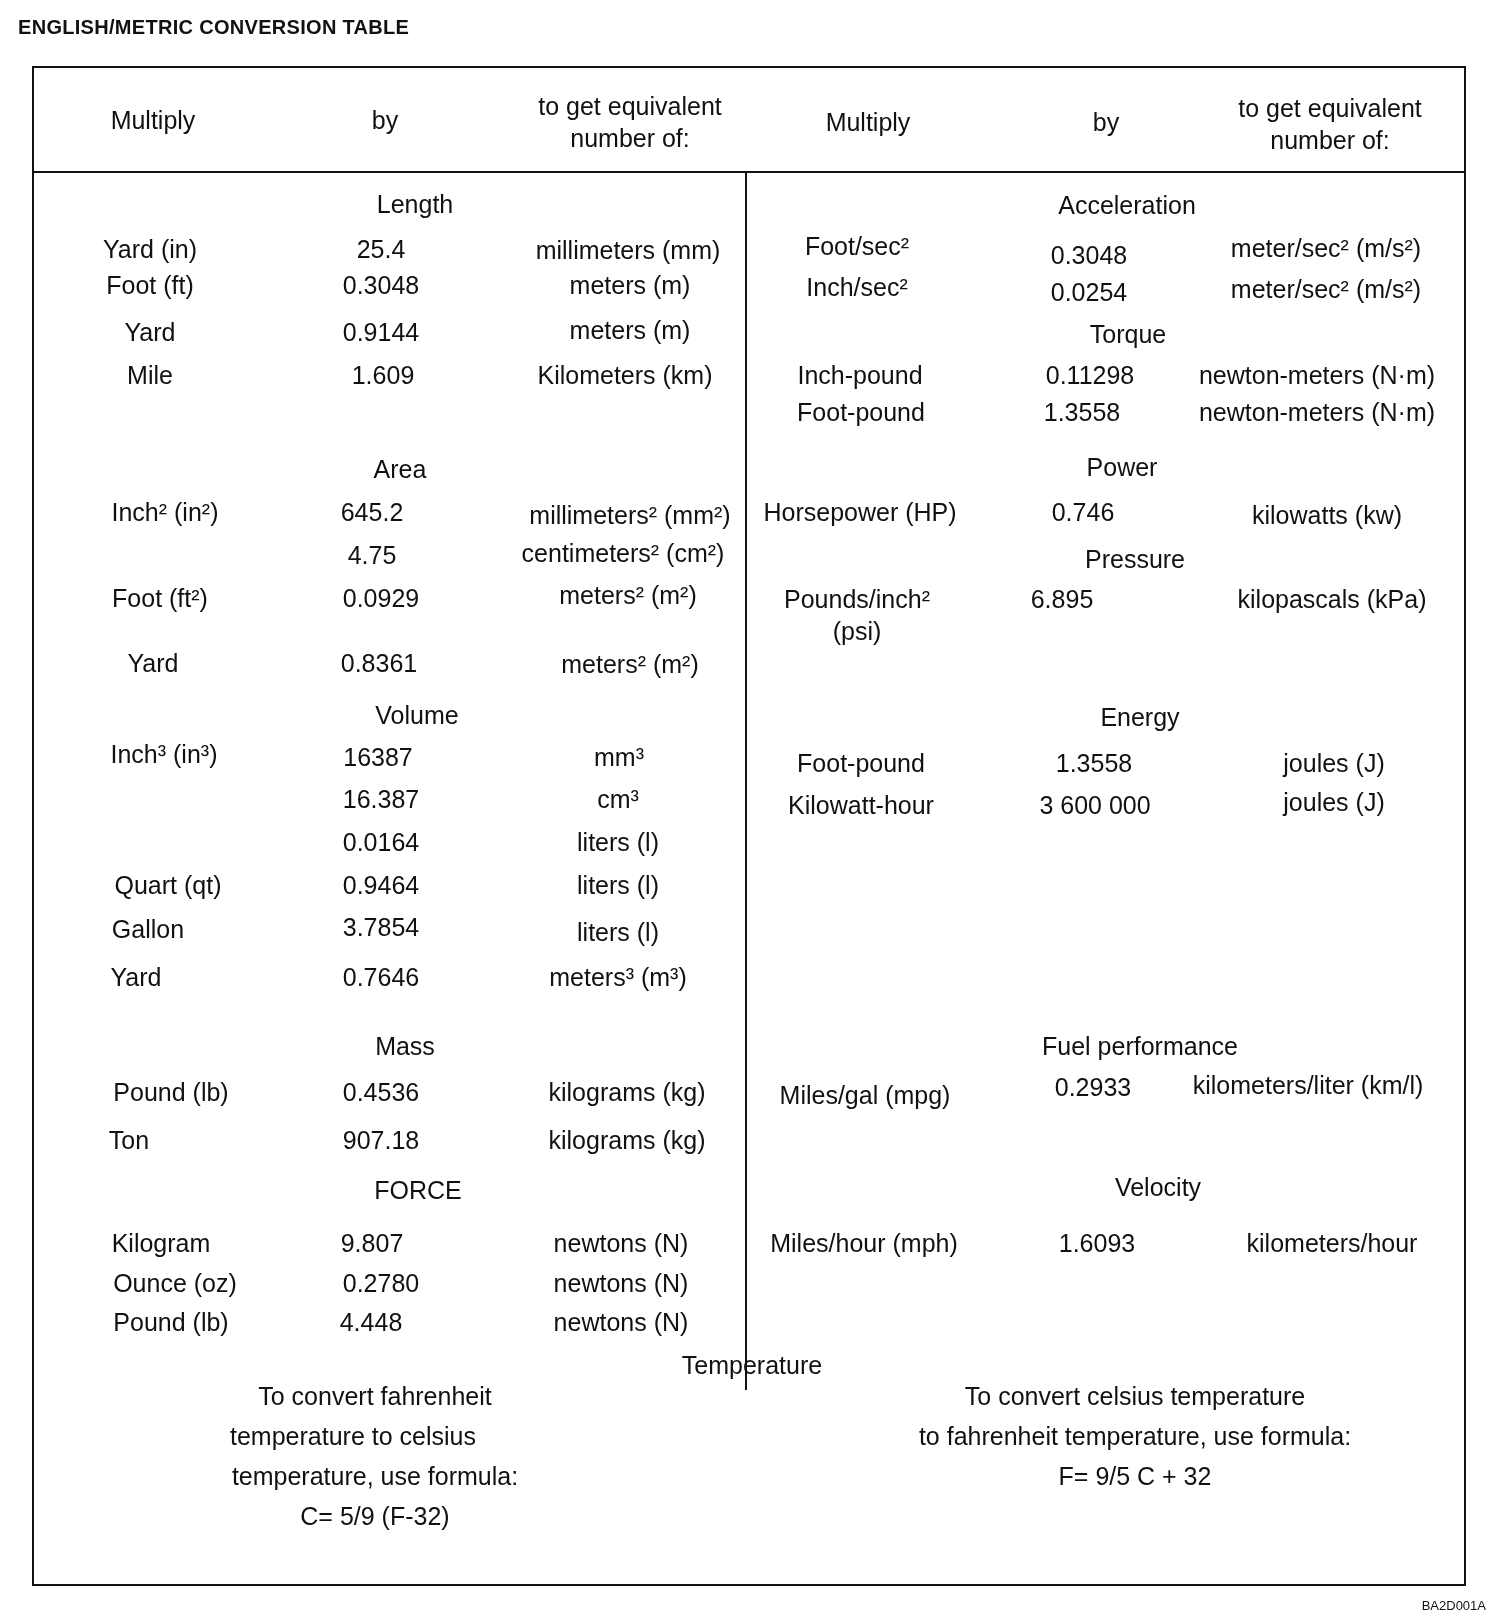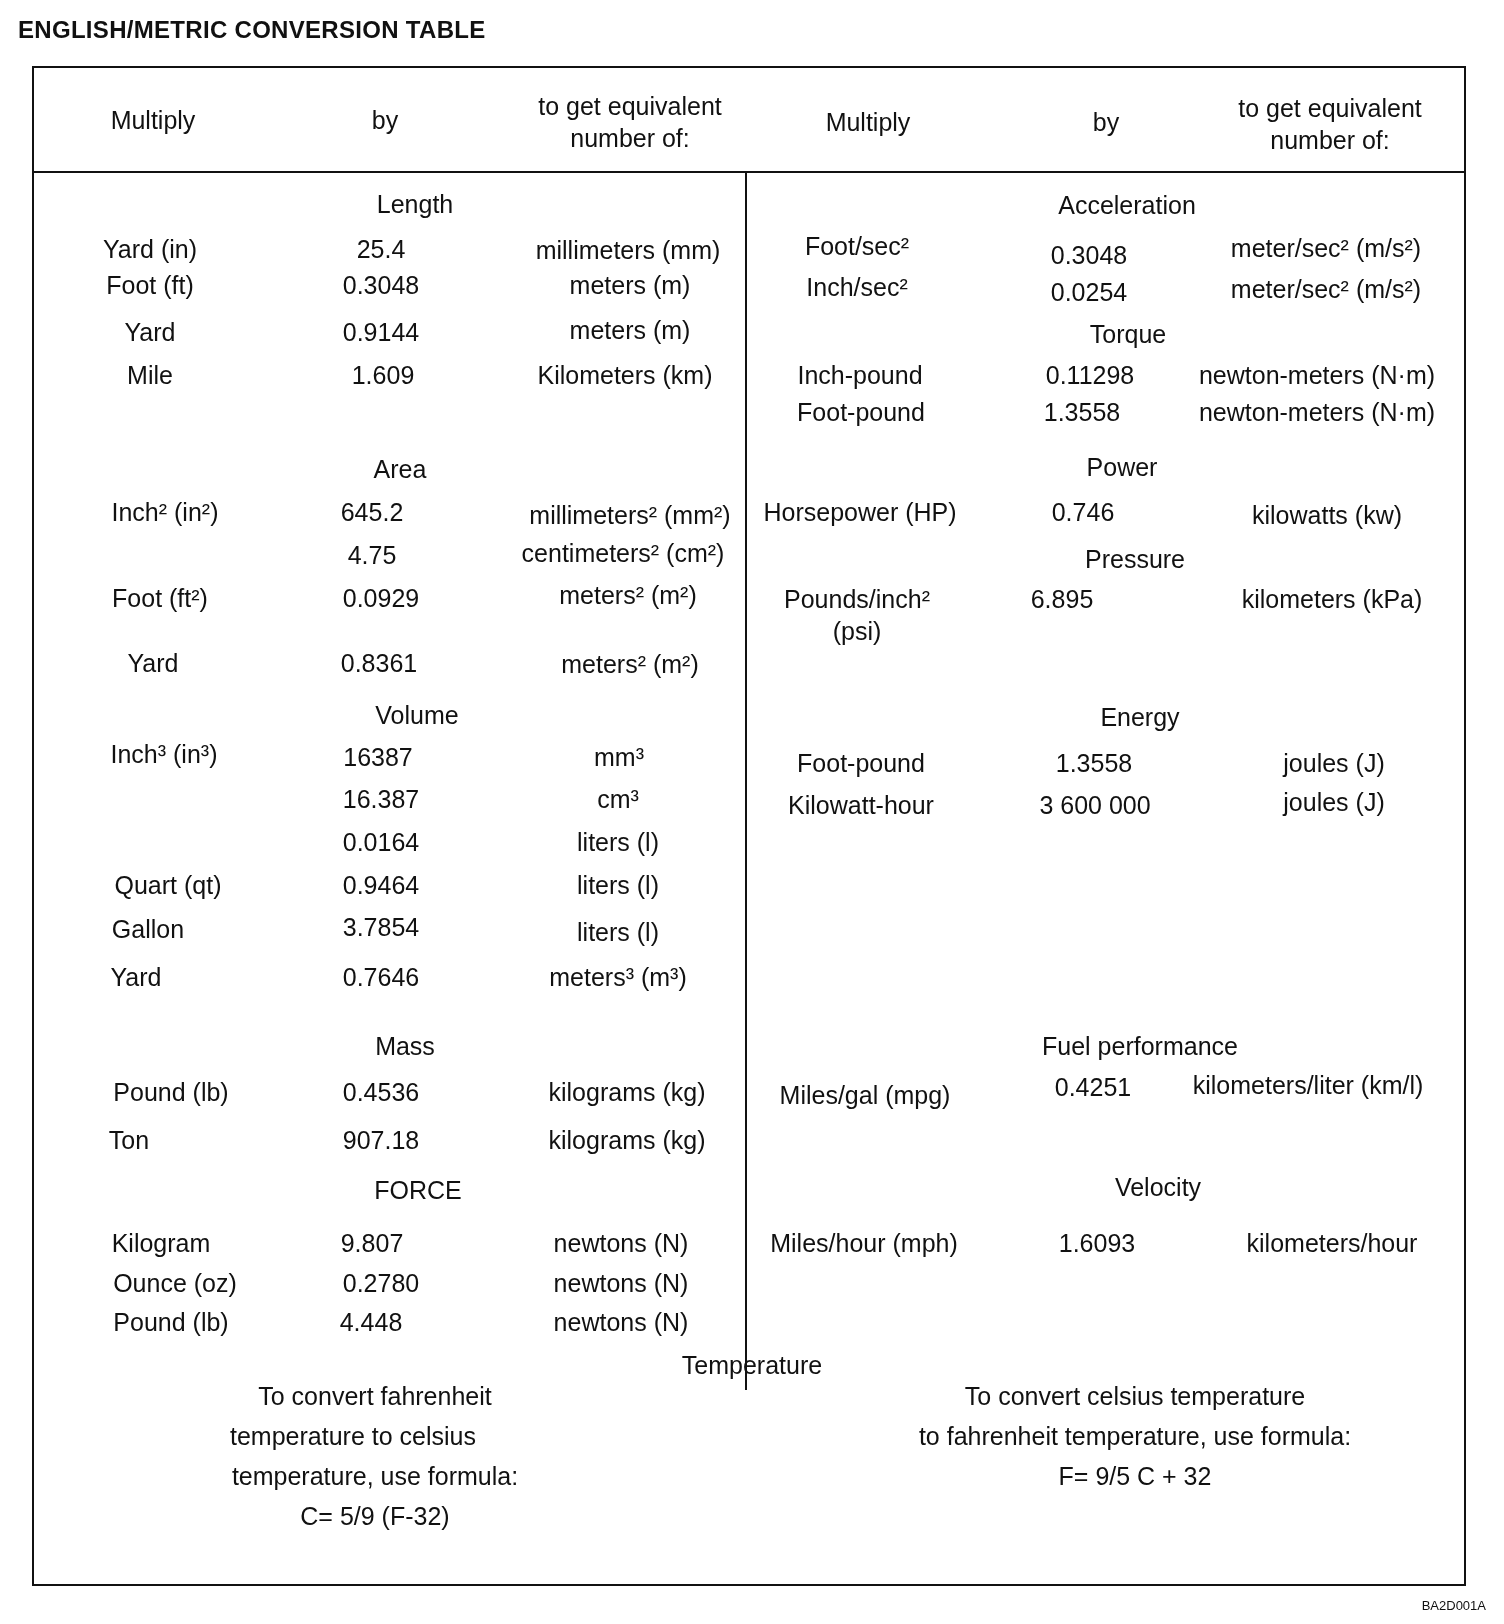--- a/index.html
+++ b/index.html
@@ -1,19 +1,19 @@
 <!DOCTYPE html>
 <html><head>
 <meta charset="utf-8">
 <style>
   html, body { margin:0; padding:0; background:#fff; }
   body { width:1504px; height:1624px; position:relative; font-family:"Liberation Sans", sans-serif; color:#111; overflow:hidden; }
   .t { position:absolute; font-size:25px; white-space:nowrap; line-height:1; }
   .c { transform:translateX(-50%); text-align:center; }
-  .title { position:absolute; left:18px; top:16px; font-size:24px; font-weight:bold; letter-spacing:0.3px; }
+  .title { position:absolute; left:18px; top:16px; font-size:20px; font-weight:bold; letter-spacing:0.3px; }
   .frame { position:absolute; left:32px; top:66px; width:1434px; height:1520px; border:2px solid #111; box-sizing:border-box; }
   .hline { position:absolute; left:32px; width:1434px; height:2px; background:#111; }
   .vline { position:absolute; left:745px; top:172px; width:2px; height:1218px; background:#111; }
   .code { position:absolute; right:18px; top:1598px; font-size:13px; }
 </style>
 </head>
 <body>
 
 <div class="title">ENGLISH/METRIC CONVERSION TABLE</div>
 <div class="frame"></div>
@@ -111,33 +111,33 @@
 
 <div class="t c" style="left:1122px;top:455px">Power</div>
 <div class="t c" style="left:860px;top:500px">Horsepower (HP)</div>
 <div class="t c" style="left:1083px;top:500px">0.746</div>
 <div class="t c" style="left:1327px;top:503px">kilowatts (kw)</div>
 
 <div class="t c" style="left:1135px;top:547px">Pressure</div>
 <div class="t c" style="left:857px;top:587px">Pounds/inch²</div>
 <div class="t c" style="left:857px;top:619px">(psi)</div>
 <div class="t c" style="left:1062px;top:587px">6.895</div>
-<div class="t c" style="left:1332px;top:587px">kilometers (kPa)</div>
+<div class="t c" style="left:1332px;top:587px">kilopascals (kPa)</div>
 
 <div class="t c" style="left:1140px;top:705px">Energy</div>
 <div class="t c" style="left:861px;top:751px">Foot-pound</div>
 <div class="t c" style="left:1094px;top:751px">1.3558</div>
 <div class="t c" style="left:1334px;top:751px">joules (J)</div>
 <div class="t c" style="left:861px;top:793px">Kilowatt-hour</div>
 <div class="t c" style="left:1095px;top:793px">3 600 000</div>
 <div class="t c" style="left:1334px;top:790px">joules (J)</div>
 
 <div class="t c" style="left:1140px;top:1034px">Fuel performance</div>
 <div class="t c" style="left:865px;top:1083px">Miles/gal (mpg)</div>
-<div class="t c" style="left:1093px;top:1075px">0.4251</div>
+<div class="t c" style="left:1093px;top:1075px">0.2933</div>
 <div class="t c" style="left:1308px;top:1073px">kilometers/liter (km/l)</div>
 
 <div class="t c" style="left:1158px;top:1175px">Velocity</div>
 <div class="t c" style="left:864px;top:1231px">Miles/hour (mph)</div>
 <div class="t c" style="left:1097px;top:1231px">1.6093</div>
 <div class="t c" style="left:1332px;top:1231px">kilometers/hour</div>
 
 <div class="t c" style="left:752px;top:1353px">Temperature</div>
 <div class="t c" style="left:375px;top:1384px">To convert fahrenheit</div>
 <div class="t c" style="left:353px;top:1424px">temperature to celsius</div>

